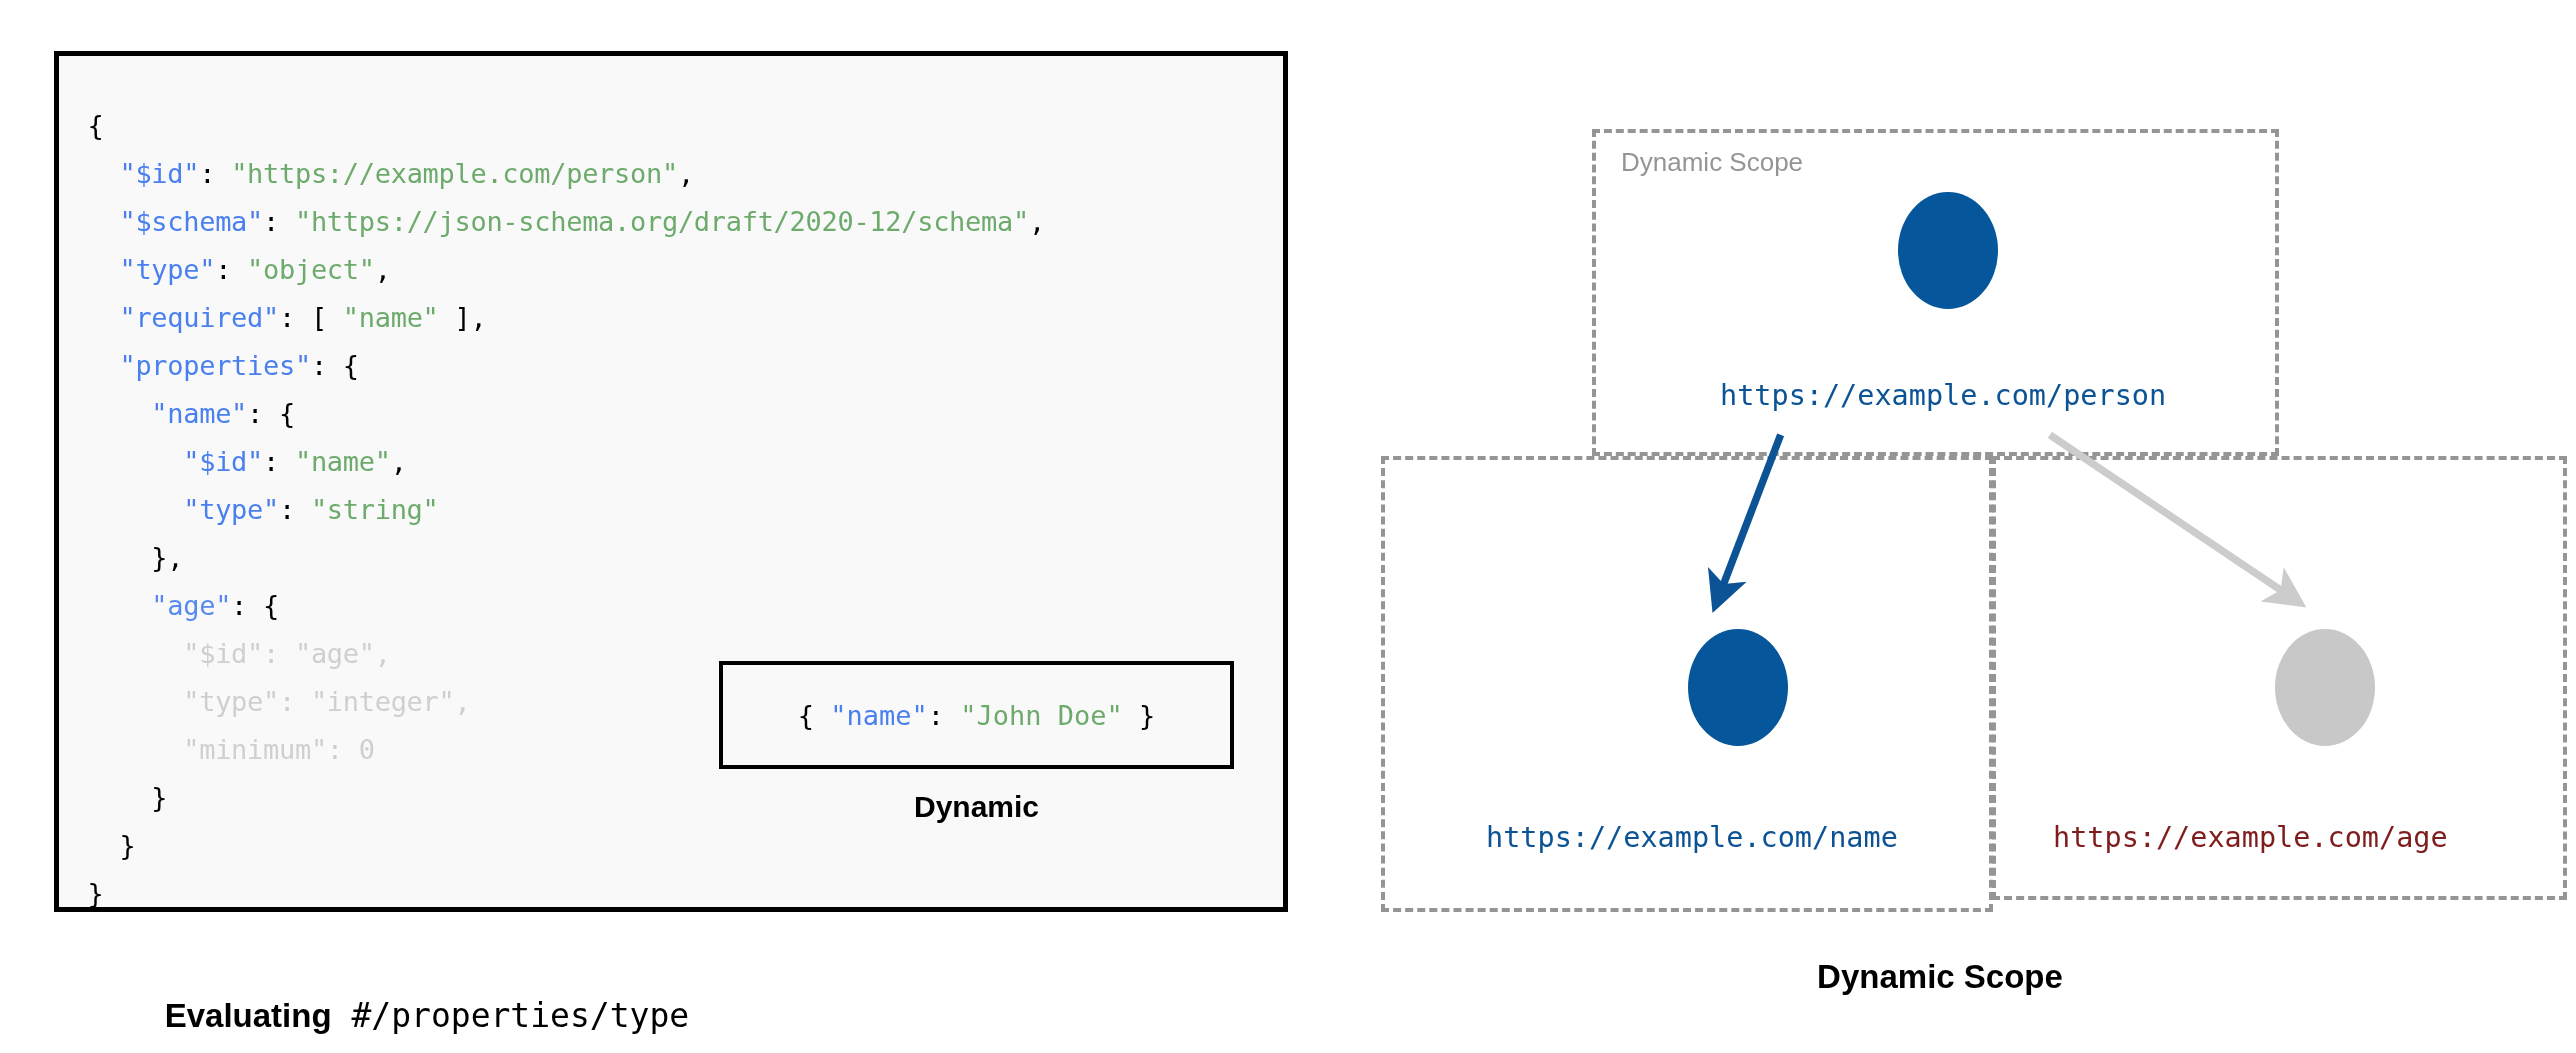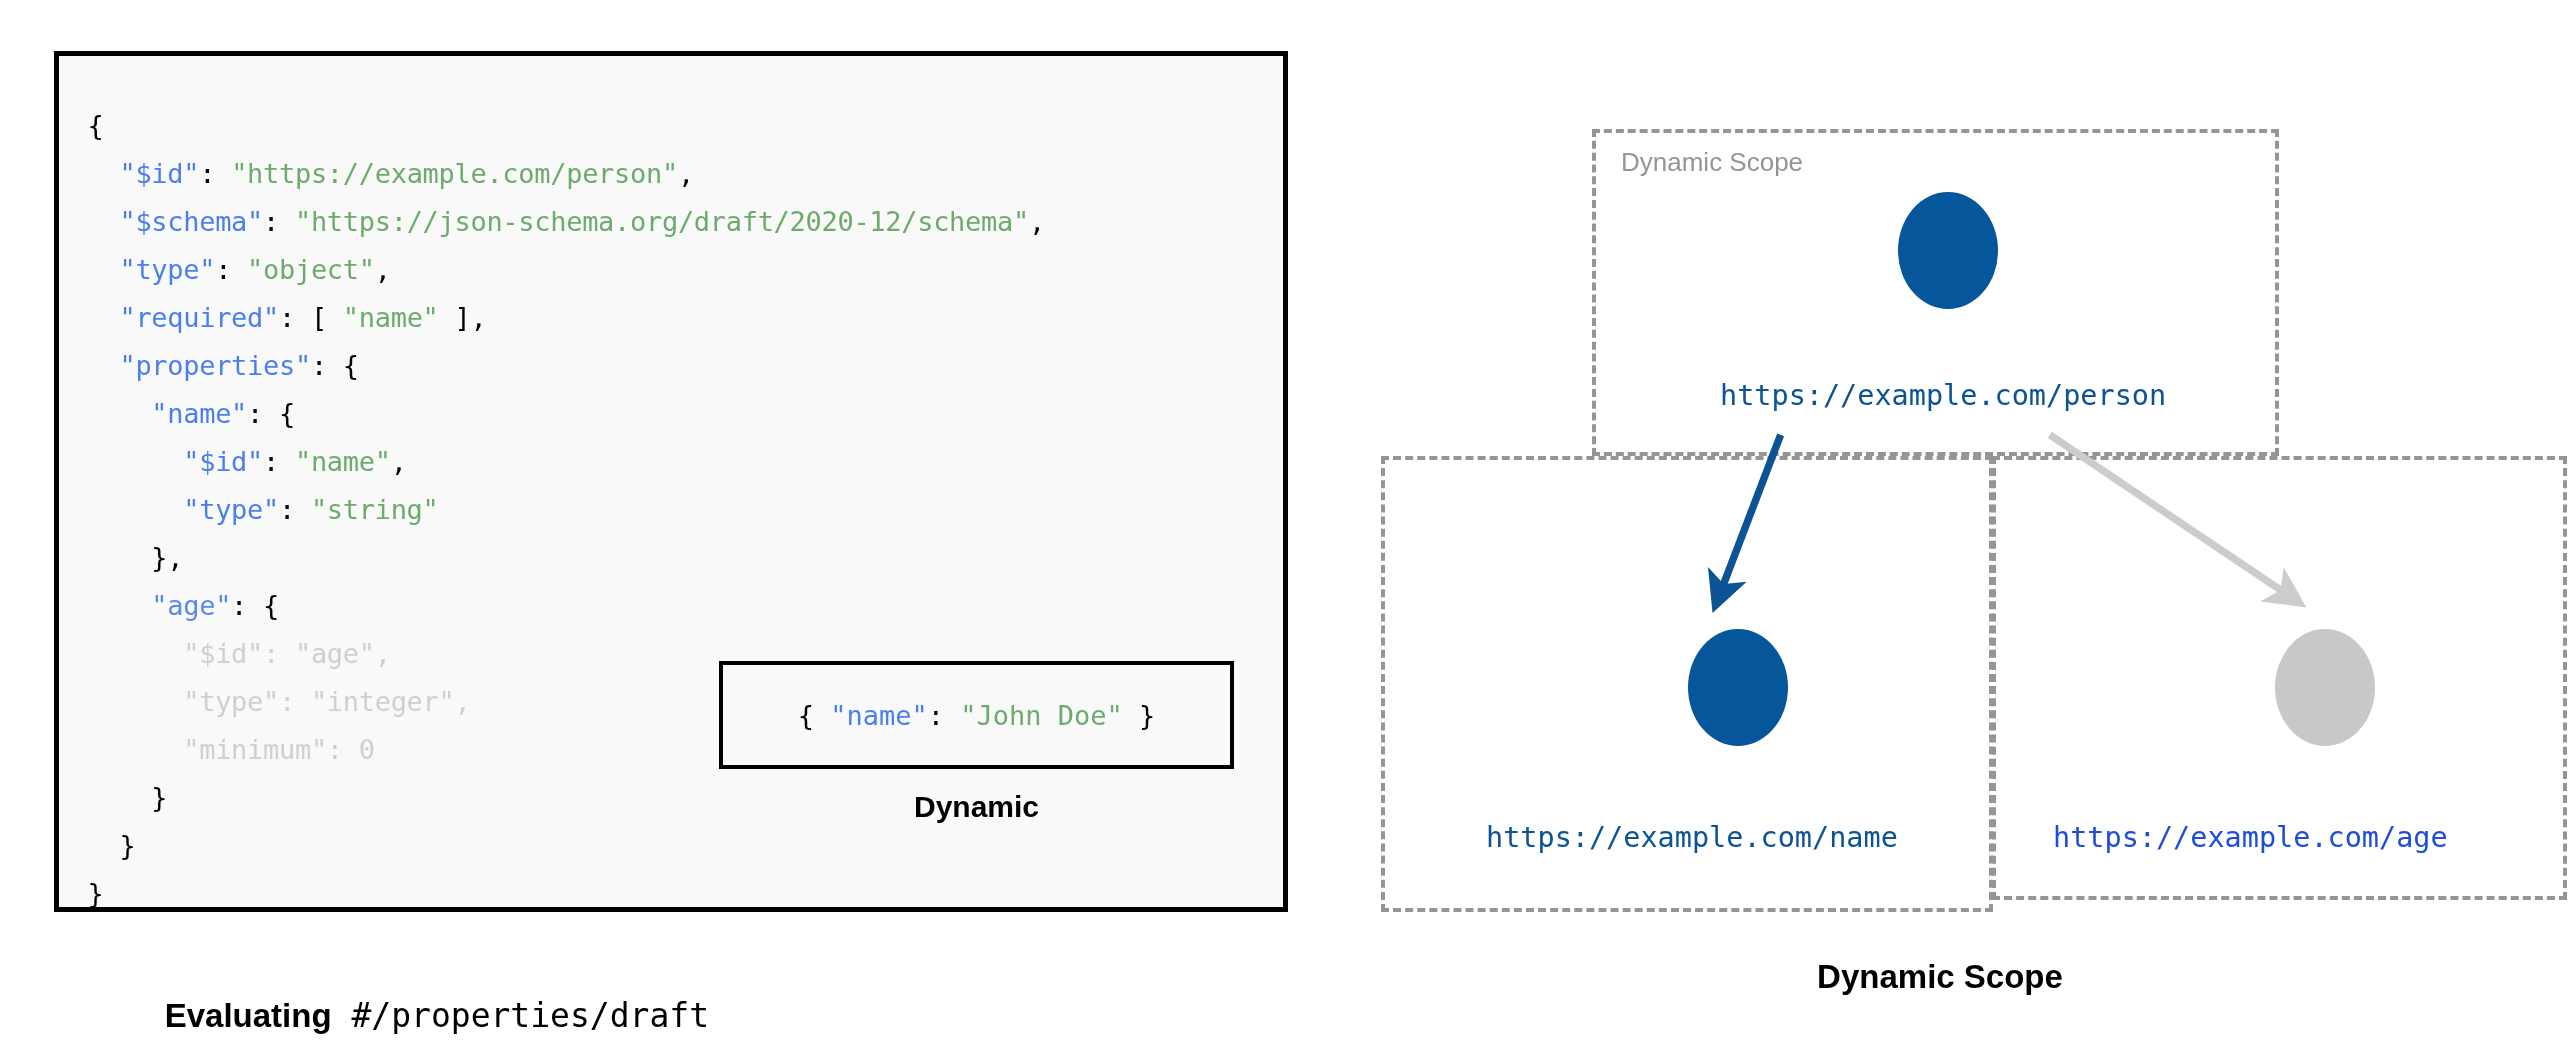--- a/index.html
+++ b/index.html
@@ -163,21 +163,21 @@
     <pre id="schema-code"><span class="ln"><span class="tok-punct">{</span></span><span class="ln"><span class="tok-punct">  </span><span class="tok-key">"$id"</span><span class="tok-punct">: </span><span class="tok-str">"https://example.com/person"</span><span class="tok-punct">,</span></span><span class="ln"><span class="tok-punct">  </span><span class="tok-key">"$schema"</span><span class="tok-punct">: </span><span class="tok-str">"https://json-schema.org/draft/2020-12/schema"</span><span class="tok-punct">,</span></span><span class="ln"><span class="tok-punct">  </span><span class="tok-key">"type"</span><span class="tok-punct">: </span><span class="tok-str">"object"</span><span class="tok-punct">,</span></span><span class="ln"><span class="tok-punct">  </span><span class="tok-key">"required"</span><span class="tok-punct">: [ </span><span class="tok-str">"name"</span><span class="tok-punct"> ],</span></span><span class="ln"><span class="tok-punct">  </span><span class="tok-key">"properties"</span><span class="tok-punct">: {</span></span><span class="ln"><span class="tok-punct">    </span><span class="tok-key">"name"</span><span class="tok-punct">: {</span></span><span class="ln"><span class="tok-punct">      </span><span class="tok-key">"$id"</span><span class="tok-punct">: </span><span class="tok-str">"name"</span><span class="tok-punct">,</span></span><span class="ln"><span class="tok-punct">      </span><span class="tok-key">"type"</span><span class="tok-punct">: </span><span class="tok-str">"string"</span></span><span class="ln"><span class="tok-punct">    },</span></span><span class="ln"><span class="tok-punct">    </span><span class="tok-dim-key">"age"</span><span class="tok-punct">: {</span></span><span class="ln"><span class="tok-punct">      </span><span class="tok-dim">"$id": "age",</span></span><span class="ln"><span class="tok-punct">      </span><span class="tok-dim">"type": "integer",</span></span><span class="ln"><span class="tok-punct">      </span><span class="tok-dim">"minimum": 0</span></span><span class="ln"><span class="tok-punct">    }</span></span><span class="ln"><span class="tok-punct">  }</span></span><span class="ln"><span class="tok-punct">}</span></span></pre>
   </div>
 
   <div id="instance-box">
     <span id="instance-code"><span class="tok-punct">{ </span><span class="tok-key">"name"</span><span class="tok-punct">: </span><span class="tok-str">"John Doe"</span><span class="tok-punct"> }</span></span>
   </div>
 
   <div id="instance-caption">Dynamic</div>
 
   <div id="left-caption">
-    <span class="cap-bold">Evaluating</span><span class="cap-mono"> #/properties/draft</span>
+    <span class="cap-bold">Evaluating</span><span class="cap-mono"> #/properties/type</span>
   </div>
 
 </div>
 
 <div id="right-panel">
 
   <div class="scope-box" id="scope-box-person" style="border-color: rgb(149, 149, 149);"></div>
   <div class="scope-box" id="scope-box-name" style="border-color: rgb(149, 149, 149);"></div>
   <div class="scope-box" id="scope-box-age" style="border-color: rgb(149, 149, 149);"></div>
 
@@ -195,18 +195,18 @@
     <line x1="837" y1="764" x2="722" y2="1065" stroke="#0b5394" stroke-width="13" marker-end="url(#arrow-blue)"></line>
     <line x1="1310" y1="764" x2="1750" y2="1060" stroke="#cccccc" stroke-width="13" marker-end="url(#arrow-gray)"></line>
   </svg>
 
   <div class="node-ellipse" id="node-person" style="background: rgb(5, 86, 154);"></div>
   <div class="node-ellipse" id="node-name" style="background: rgb(5, 86, 154);"></div>
   <div class="node-ellipse" id="node-age" style="background: rgb(200, 200, 200);"></div>
 
   <div class="node-label" id="label-person" style="color: rgb(11, 83, 148); text-align: center;">https://example.com/person</div>
   <div class="node-label" id="label-name" style="color: rgb(11, 83, 148);">https://example.com/name</div>
-  <div class="node-label" id="label-age" style="color: #1d4ed8;">https://example.com/age</div>
+  <div class="node-label" id="label-age" style="color: #7f1d1d;">https://example.com/age</div>
 
   <div id="right-caption">Dynamic Scope</div>
 
 </div>
 
 
 </body></html>

